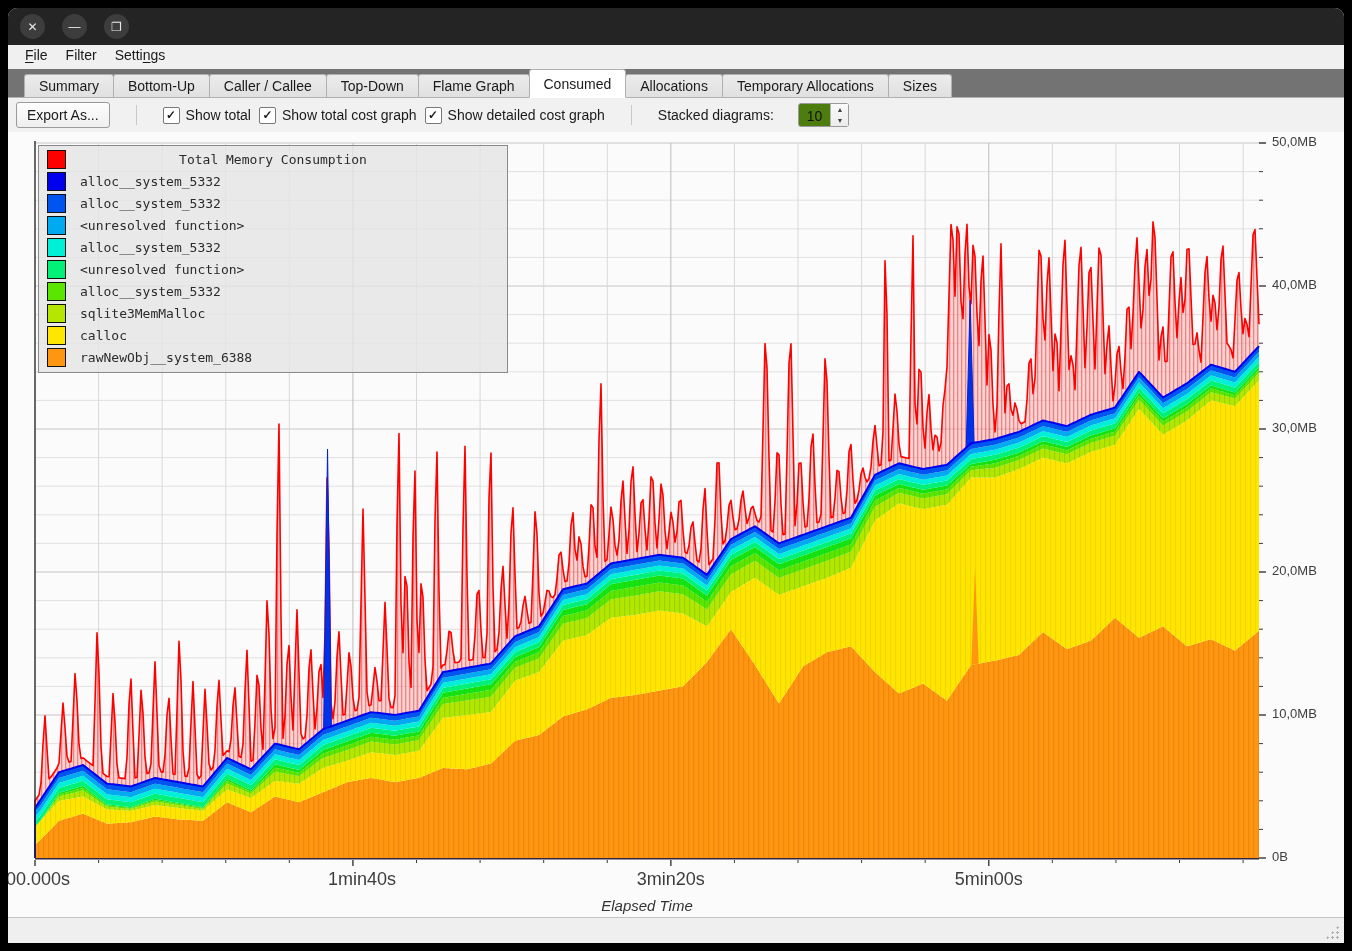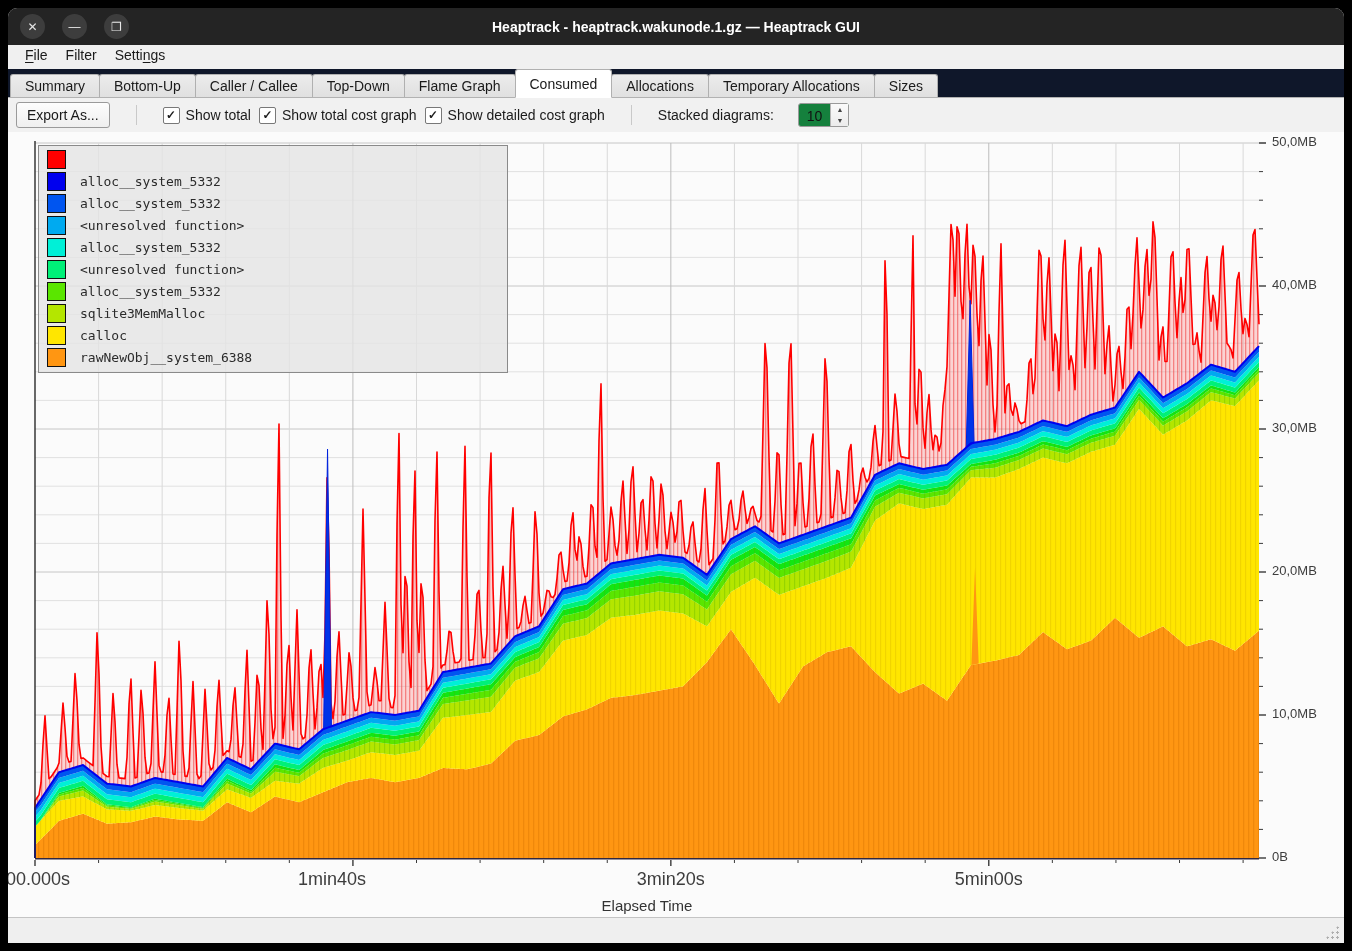--- a/index.html
+++ b/index.html
@@ -12,35 +12,35 @@
   .winbtns{display:flex;gap:17px;margin-left:12px;z-index:2;}
   .winbtn{width:25px;height:25px;border-radius:50%;background:#3d3d3d;color:#e8e8e8;
           display:flex;align-items:center;justify-content:center;font-size:12px;cursor:default;}
   .winbtn span{line-height:1;}
   .wintitle{position:absolute;left:0;right:0;text-align:center;color:#fff;font-weight:bold;font-size:14px;}
   
   .menubar{height:24px;background:#f0f0f0;display:flex;align-items:flex-start;padding-left:8px;flex:0 0 auto;}
   .menu-item{padding:2px 9px;font-size:14px;color:#1a1a1a;}
   .menu-item u{text-decoration:underline;text-underline-offset:2px;}
   
-  .tabbar{height:28px;background:#0f172a;display:flex;align-items:flex-end;padding-left:2px;
+  .tabbar{height:28px;background:#737373;display:flex;align-items:flex-end;padding-left:16px;
           border-bottom:1px solid #b2b2b2;flex:0 0 auto;}
   .tab{height:22px;display:flex;align-items:center;padding:0 14px;font-size:14px;color:#1a1a1a;
        background:linear-gradient(#ececec,#e0e0e0);border:1px solid #b0b0b0;border-bottom:none;
        border-radius:3px 3px 0 0;margin-right:-1px;position:relative;}
   .tab.active{height:27px;background:#fff;z-index:3;margin-bottom:-1px;border-bottom:1px solid #fff;}
   
   .toolbar{height:34px;background:#f1f1f1;display:flex;align-items:center;padding-left:8px;gap:24px;flex:0 0 auto;}
   .btn{background:linear-gradient(#fdfdfd,#efefef);border:1px solid #9a9a9a;border-radius:3px;
        padding:4px 10px;font-size:14px;color:#1a1a1a;}
   .tsep{width:1px;height:20px;background:#c9c9c9;margin:0 2px;}
   .chk{display:flex;align-items:center;gap:6px;font-size:14px;color:#1a1a1a;}
   .chk .box{width:15px;height:15px;background:#fff;border:1px solid #787878;border-radius:2px;
             display:flex;align-items:center;justify-content:center;font-size:12px;font-weight:bold;color:#1c1c1c;}
-  .spin{display:flex;align-items:stretch;border:1px solid #9a9a9a;border-radius:3px;background:#15803d;height:22px;}
+  .spin{display:flex;align-items:stretch;border:1px solid #9a9a9a;border-radius:3px;background:#4d7c0f;height:22px;}
   .spin .val{padding:1px 8px 0 8px;font-size:14px;color:#111;display:flex;align-items:center;}
   .spin .arrows{width:17px;border-left:1px solid #b5b5b5;display:flex;flex-direction:column;background:linear-gradient(#fafafa,#ececec);}
   .spin .arrows div{flex:1;display:flex;align-items:center;justify-content:center;font-size:7px;color:#444;}
   .label{font-size:14px;color:#1a1a1a;}
   
   .chartpanel{flex:1 1 auto;background:#fbfbfb;position:relative;}
   #chart-svg{position:absolute;left:0;top:0;}
   #chart-labels{position:absolute;left:0;top:0;width:100%;height:100%;pointer-events:none;}
   .xtick{position:absolute;transform:translateX(-50%);font-size:18px;color:#3d3d3d;white-space:nowrap;}
   .ytick{position:absolute;font-size:13px;color:#3d3d3d;white-space:nowrap;}
@@ -69,21 +69,20 @@
       <div class="winbtn">
           <span>✕</span>
         </div>
       <div class="winbtn">
           <span>—</span>
         </div>
       <div class="winbtn">
           <span>❐</span>
         </div>
     </div>
-    <div class="wintitle">Heaptrack - heaptrack.wakunode.1.gz — Heaptrack GUI</div>
   </div>
 
   <div class="menubar" id="menubar">
       <div class="menu-item"><u>F</u>ile</div>
       <div class="menu-item">Filter</div>
       <div class="menu-item">Setti<u>n</u>gs</div>
     </div>
 
   <div class="tabbar" id="tabbar">
       <div class="tab">Summary</div>
@@ -257,28 +256,29 @@
         <line x1="1251" y1="11" x2="1258" y2="11" stroke="#3a3a3a" stroke-width="1.4"></line>
       </svg>
     <div id="chart-labels">
         <div class="ytick" style="left: 1264px; top: 717px; text-align: right;">0B</div>
         <div class="ytick" style="left: 1264px; top: 574px;">10,0MB</div>
         <div class="ytick" style="left: 1264px; top: 431px;">20,0MB</div>
         <div class="ytick" style="left: 1264px; top: 288px;">30,0MB</div>
         <div class="ytick" style="left: 1264px; top: 145px;">40,0MB</div>
         <div class="ytick" style="left: 1264px; top: 2px; text-align: right;">50,0MB</div>
         <div class="xtick" style="left: 30px; top: 737px;">00.000s</div>
-        <div class="xtick" style="left: 324px; top: 737px;">1min40s</div>
+        <div class="xtick" style="left: 354px; top: 737px;">1min40s</div>
         <div class="xtick" style="left: 662.84px; top: 737px;">3min20s</div>
         <div class="xtick" style="left: 980.77px; top: 737px;">5min00s</div>
-        <div class="xaxis-title" style="left: 639px; top: 765px;">Elapsed Time</div>
+        <div class="xaxis-title" style="left: 639px; top: 765px; font-style: italic;">Elapsed Time</div>
       </div>
     <div class="legend" id="legend">
         <div class="lrow title">
           <span class="lswatch" style="background: rgb(255, 0, 0);"></span>
+          <span class="ltext">Total Memory Consumption</span>
         </div>
         <div class="lrow">
           <span class="lswatch" style="background: rgb(0, 0, 238);"></span>
           <span class="ltext">alloc__system_5332</span>
         </div>
         <div class="lrow">
           <span class="lswatch" style="background: rgb(0, 85, 240);"></span>
           <span class="ltext">alloc__system_5332</span>
         </div>
         <div class="lrow">

